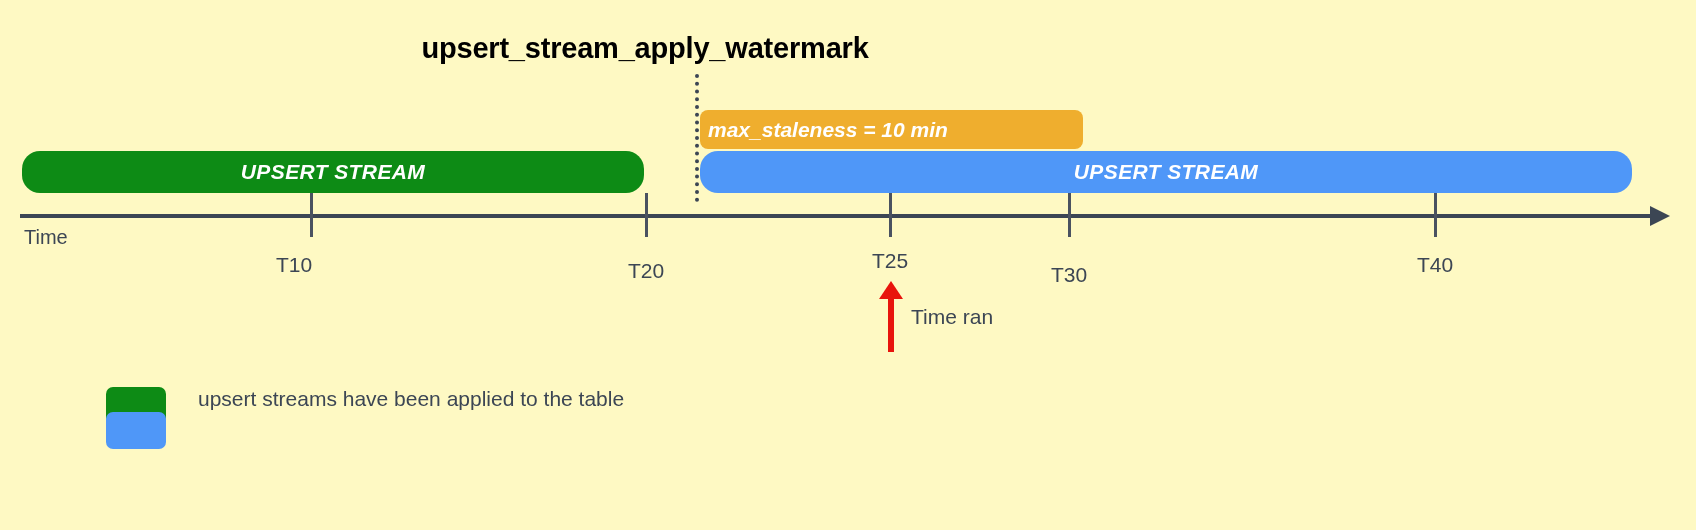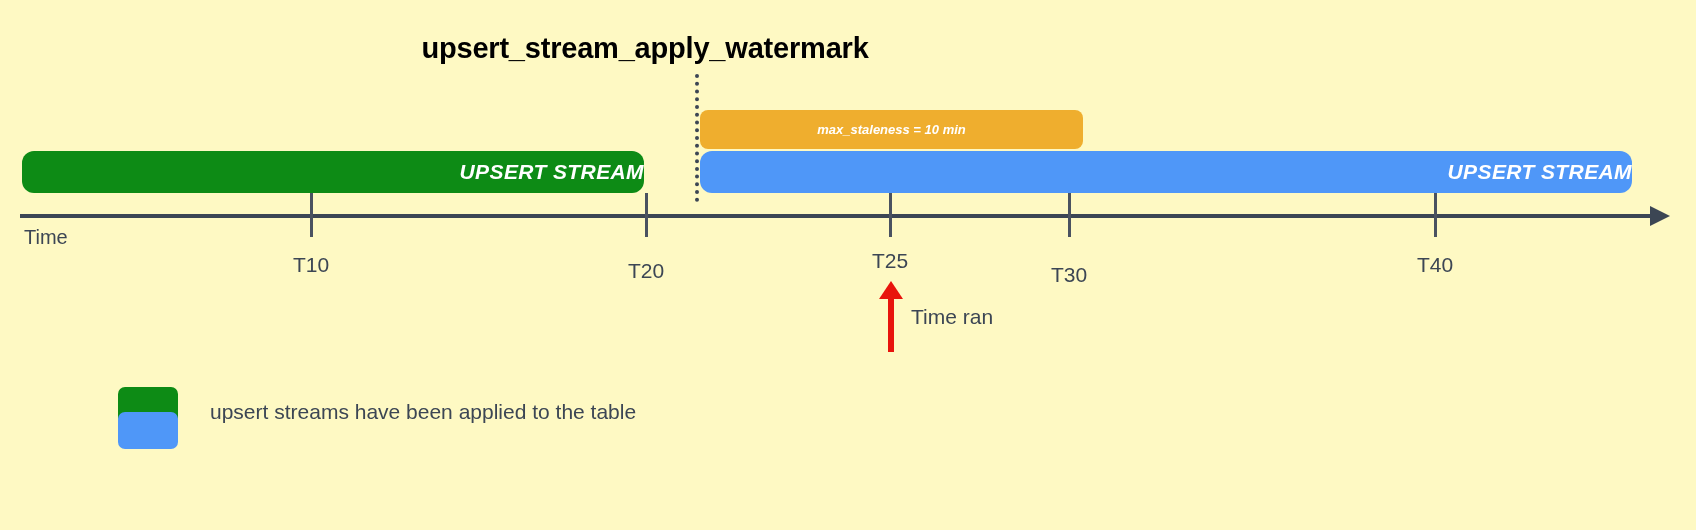--- a/index.html
+++ b/index.html
@@ -41,24 +41,24 @@
     top: 74px;
     width: 0;
     height: 128px;
     border-left: 4px dotted #3c4654;
   }
 
   
   .bar {
     position: absolute;
     height: 42px;
-    border-radius: 12px;
+    border-radius: 18px;
     display: flex;
     align-items: center;
-    justify-content: flex-end;
+    justify-content: center;
     font-size: 21px;
     font-weight: bold;
     font-style: italic;
     color: #ffffff;
     letter-spacing: 0.4px;
     box-sizing: border-box;
     white-space: nowrap;
   }
   .bar-applied {
     left: 22px;
@@ -75,27 +75,28 @@
   .badge-staleness {
     position: absolute;
     left: 700px;
     top: 110px;
     width: 383px;
     height: 39px;
     border-radius: 8px;
     background: #efae2e;
     display: flex;
     align-items: center;
-    justify-content: center;
-    font-size: 13px;
+    justify-content: flex-start;
+    font-size: 21px;
     font-weight: bold;
     font-style: italic;
     color: #ffffff;
     box-sizing: border-box;
     white-space: nowrap;
+    padding-left: 8px;
   }
 
   
   .axis-line {
     position: absolute;
     left: 20px;
     top: 214px;
     width: 1645px;
     height: 4px;
     background: #3c4654;
@@ -157,23 +158,23 @@
     left: 911px;
     top: 305px;
     font-size: 21px;
     color: #3c4654;
     white-space: nowrap;
   }
 
   
   .legend-row {
     position: absolute;
-    left: 88px;
+    left: 76px;
     display: flex;
-    align-items: flex-end;
+    align-items: flex-start;
     padding-left: 30px;
   }
   .legend-row.row-0 { top: 387px; }
   .legend-row.row-1 { top: 412px; }
   .legend-swatch {
     width: 60px;
     height: 37px;
     border-radius: 7px;
     flex: none;
   }
@@ -204,21 +205,21 @@
   <div class="bar bar-not-applied">
     <span>UPSERT STREAM</span>
   </div>
 
   <div class="axis-line"></div>
   <div class="axis-arrow"></div>
   <div class="axis-title">Time</div>
 
   <div id="ticks">
       <div class="tick" style="left: 310px;"></div>
-      <div class="tick-label" style="left: 311px; top: 253px; text-align: center;">T10</div>
+      <div class="tick-label" style="left: 294px; top: 253px; text-align: center;">T10</div>
       <div class="tick" style="left: 645px;"></div>
       <div class="tick-label" style="left: 646px; top: 259px;">T20</div>
       <div class="tick" style="left: 889px;"></div>
       <div class="tick-label" style="left: 890px; top: 249px;">T25</div>
       <div class="tick" style="left: 1068px;"></div>
       <div class="tick-label" style="left: 1069px; top: 263px;">T30</div>
       <div class="tick" style="left: 1434px;"></div>
       <div class="tick-label" style="left: 1435px; top: 253px;">T40</div>
     </div>
 

